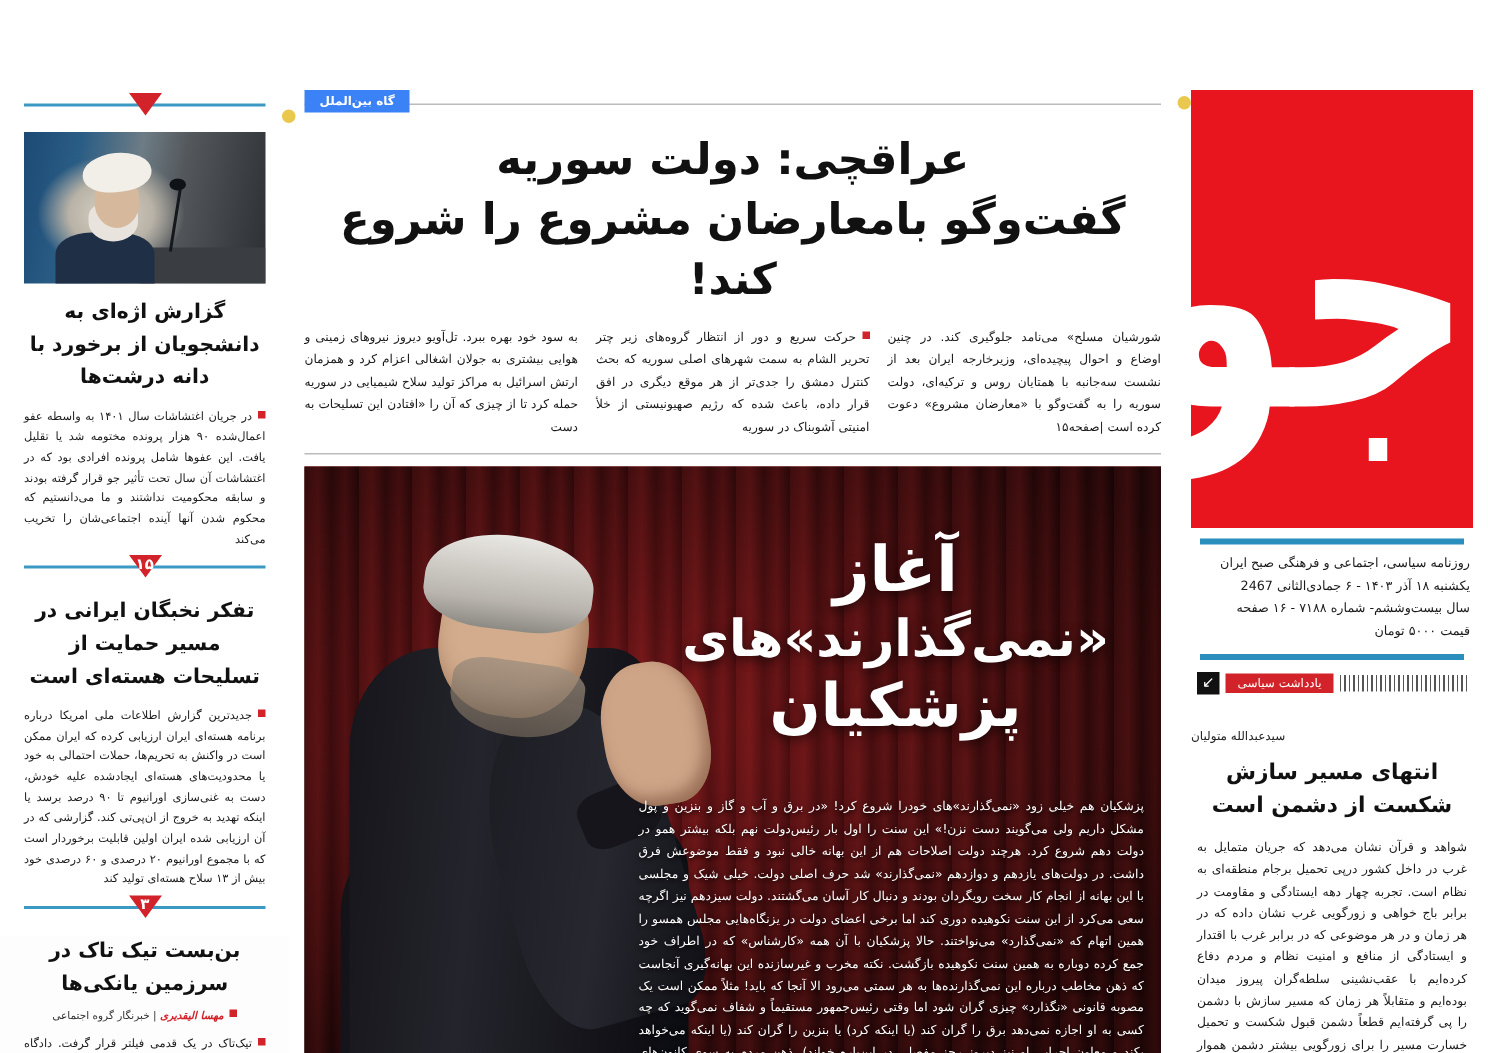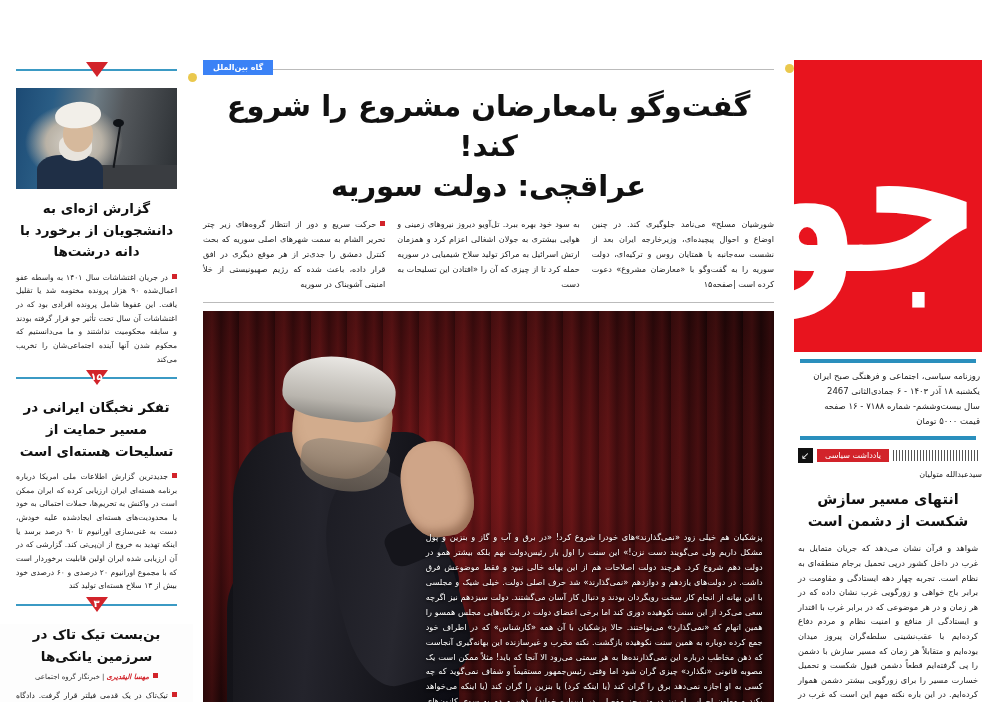--- a/index.html
+++ b/index.html
@@ -90,24 +90,24 @@
     white-space: nowrap;
     flex: 0 0 auto;
   }
   .note-hatch {
     flex: 1 1 auto;
     height: 11px;
     background: repeating-linear-gradient(90deg, #555 0 1px, transparent 1px 3px);
   }
 
   .note-author {
-    text-align: right;
+    text-align: left;
     font-size: 8px;
     color: #222;
-    margin-top: 7px;
+    margin-top: 23px;
     letter-spacing: .2px;
   }
 
   .note-title {
     text-align: center;
     font-size: 14.5px;
     font-weight: bold;
     line-height: 1.55;
     color: #111;
     margin-top: 9px;
@@ -525,47 +525,52 @@
   </div>
 
   <div class="center">
 
     <div class="topbar">
       <div class="hline"></div>
       <div class="intl-tag">گاه بین‌الملل</div>
     </div>
 
     <div class="lead-headline">
+      <div>عراقچی: دولت سوریه</div>
       <div>گفت‌وگو بامعارضان مشروع را شروع کند!</div>
-      <div>عراقچی: دولت سوریه</div>
     </div>
 
     <div class="lead-cols">
+      <div class="lead-col">به سود خود بهره ببرد. تل‌آویو دیروز نیروهای زمینی و هوایی بیشتری به جولان اشغالی اعزام کرد و همزمان ارتش اسرائیل به مراکز تولید سلاح شیمیایی در سوریه حمله کرد تا از چیزی که آن را «افتادن این تسلیحات به دست</div>
       <div class="lead-col">
         <span class="bullet-sq"></span><span>حرکت سریع و دور از انتظار گروه‌های زیر چتر تحریر الشام به سمت شهرهای اصلی سوریه که بحث کنترل دمشق را جدی‌تر از هر موقع دیگری در افق قرار داده، باعث شده که رژیم صهیونیستی از خلأ امنیتی آشوبناک در سوریه</span>
       </div>
-      <div class="lead-col">به سود خود بهره ببرد. تل‌آویو دیروز نیروهای زمینی و هوایی بیشتری به جولان اشغالی اعزام کرد و همزمان ارتش اسرائیل به مراکز تولید سلاح شیمیایی در سوریه حمله کرد تا از چیزی که آن را «افتادن این تسلیحات به دست</div>
       <div class="lead-col">شورشیان مسلح» می‌نامد جلوگیری کند. در چنین اوضاع و احوال پیچیده‌ای، وزیرخارجه ایران بعد از نشست سه‌جانبه با همتایان روس و ترکیه‌ای، دولت سوریه را به گفت‌وگو با «معارضان مشروع» دعوت کرده است |صفحه۱۵</div>
     </div>
 
     <div class="sep-line"></div>
 
     <div class="hero">
 
       <div class="figure">
         <div class="fig-shoulder"></div>
         <div class="fig-suit"></div>
         <div class="fig-arm"></div>
         <div class="fig-cuff"></div>
         <div class="fig-hand"></div>
         <div class="fig-head"></div>
         <div class="fig-beard"></div>
         <div class="fig-hair"></div>
       </div>
 
+      <div class="hero-title">
+        <span class="l1">آغاز</span>
+        <span class="l2">«نمی‌گذارند»های</span>
+        <span class="l3">پزشکیان</span>
+      </div>
 
       <div class="hero-body">
         <span>پزشکیان هم خیلی زود «نمی‌گذارند»های خودرا شروع کرد! «در برق و آب و گاز و بنزین و پول مشکل داریم ولی می‌گویند دست نزن!» این سنت را اول بار رئیس‌دولت نهم بلکه بیشتر همو در دولت دهم شروع کرد. هرچند دولت اصلاحات هم از این بهانه خالی نبود و فقط موضوعش فرق داشت. در دولت‌های یازدهم و دوازدهم «نمی‌گذارند» شد حرف اصلی دولت. خیلی شیک و مجلسی با این بهانه از انجام کار سخت رویگردان بودند و دنبال کار آسان می‌گشتند. دولت سیزدهم نیز اگرچه سعی می‌کرد از این سنت نکوهیده دوری کند اما برخی اعضای دولت در یزنگاه‌هایی مجلس همسو را همین اتهام که «نمی‌گذارد» می‌نواختند. حالا پزشکیان با آن همه «کارشناس» که در اطراف خود جمع کرده دوباره به همین سنت نکوهیده بازگشت. نکته مخرب و غیرسازنده این بهانه‌گیری آنجاست که ذهن مخاطب درباره این نمی‌گذارنده‌ها به هر سمتی می‌رود الا آنجا که باید! مثلاً ممکن است یک مصوبه قانونی «نگذارد» چیزی گران شود اما وقتی رئیس‌جمهور مستقیماً و شفاف نمی‌گوید که چه کسی به او اجازه نمی‌دهد برق را گران کند (یا اینکه کرد) یا بنزین را گران کند (یا اینکه می‌خواهد بکند و معاون اجرایی او نیز دیروز رجز مفصلی در این‌باره خواند)، ذهن مردم به سوی کانون‌های نامشروع قدرت می‌رود. در حالی که هر دولتی که بر سر کار می‌آید دنبال قدرت انحصاری در تصمیم‌گیری‌هاست و گویی از تفکیک قوا ناراضی است یا وفاق یعنی همه «بگذارند» ما کار خودمان را بکنیم! </span>
       </div>
 
     </div>
   </div>
 
   <div class="masthead">
 

